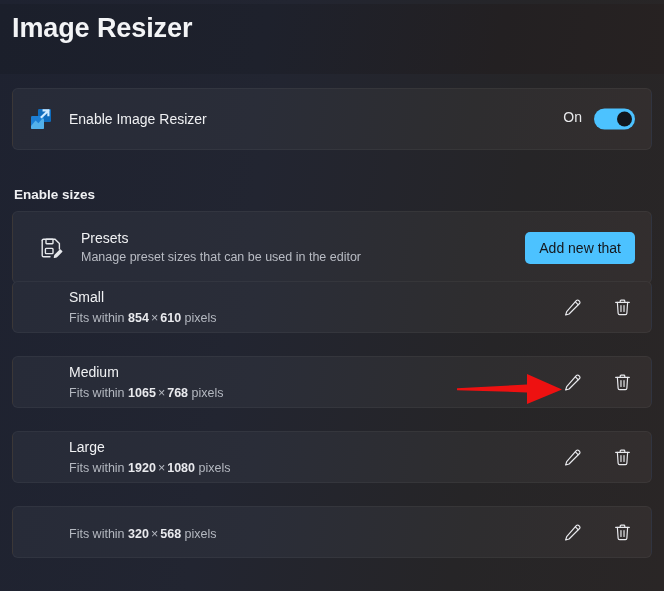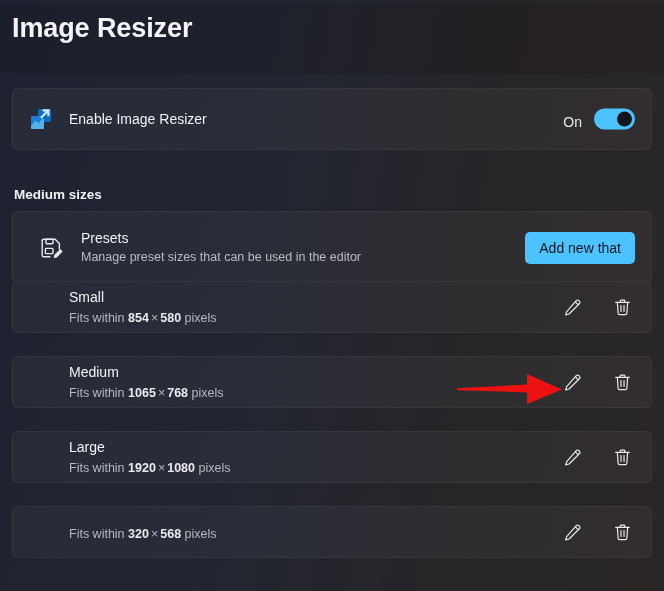--- a/index.html
+++ b/index.html
@@ -80,21 +80,21 @@
     color: #f0f1f3;
     white-space: nowrap;
   }
 
   .toggle-wrap {
     position: absolute;
     right: 16px;
     top: 50%;
     transform: translateY(-50%);
     display: flex;
-    align-items: flex-end;
+    align-items: flex-start;
     gap: 12px;
   }
 
   .toggle-state {
     font-size: 14px;
     color: #e8e9eb;
   }
 
   .toggle {
     width: 41px;
@@ -263,21 +263,21 @@
       </span>
       <div class="row-label">Enable Image Resizer</div>
       <div class="toggle-wrap">
         <span class="toggle-state">On</span>
         <span class="toggle">
           <span class="knob"></span>
         </span>
       </div>
     </div>
 
-    <div class="section-title">Medium sizes</div>
+    <div class="section-title">Enable sizes</div>
 
     <div class="card card-presets">
       <span class="preset-icon">
         <svg width="24" height="24" viewBox="0 0 24 24" fill="none" stroke="#e6e8ec" stroke-width="1.4">
           <path d="M3.2 4.6 a1.4 1.4 0 0 1 1.4-1.4 H16 l4.4 4.4 V13 " stroke-linecap="round"></path>
           <path d="M3.2 4.6 V19.4 a1.4 1.4 0 0 0 1.4 1.4 H11" stroke-linecap="round"></path>
           <rect x="7" y="3.2" width="7" height="4.6" rx="0.7"></rect>
           <rect x="6.4" y="12.4" width="7.6" height="5.2" rx="0.8"></rect>
           <path d="M21.2 14.1 l1.5 1.5 -5.2 5.2 -2.1 0.6 0.6 -2.1 Z" fill="#e6e8ec" stroke-linejoin="round"></path>
         </svg>
@@ -288,21 +288,21 @@
       </div>
       <button class="add-btn">Add new that</button>
     </div>
 
     <div id="size-rows">
   <div class="card size-row r0">
     <div class="size-texts">
       <div class="size-name">Small</div>
       <div class="size-sub">
         <span class="pre">Fits within</span>
-        <span class="num w">854</span><span class="times">×</span><span class="num h">580</span>
+        <span class="num w">854</span><span class="times">×</span><span class="num h">610</span>
         <span class="suf">pixels</span>
       </div>
     </div>
     <div class="row-actions">
       <button class="icon-btn edit">
         <svg width="19" height="19" viewBox="0 0 20 20" fill="none" stroke="#e9eaee" stroke-width="1.25" stroke-linejoin="round" stroke-linecap="round">
           <path d="M14.2 2.6 a1.6 1.6 0 0 1 2.3 0 l0.9 0.9 a1.6 1.6 0 0 1 0 2.3 L6.4 16.8 l-3.6 1.1 1.1 -3.6 Z"></path>
           <path d="M13.1 4.1 l2.8 2.8"></path>
         </svg>
       </button>

